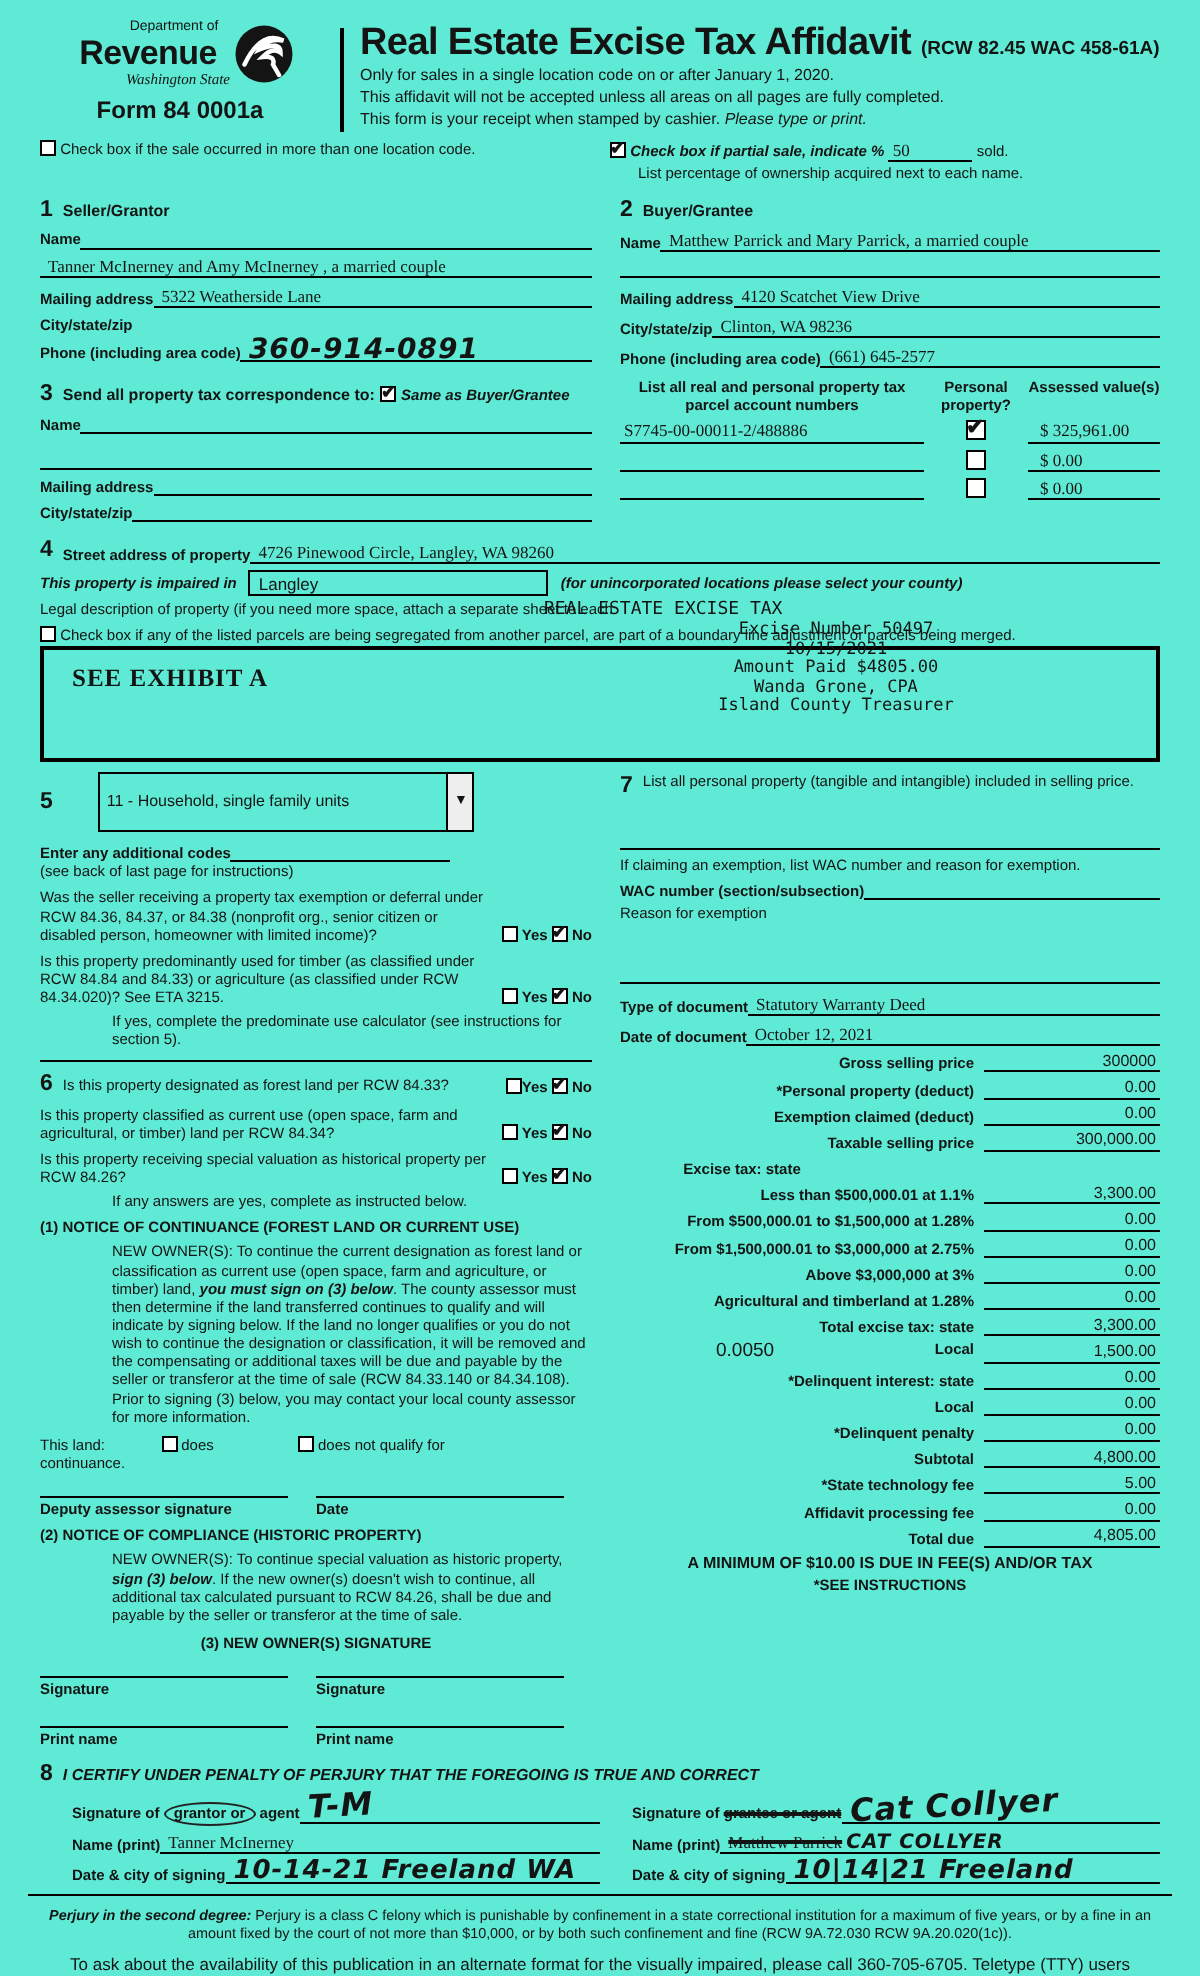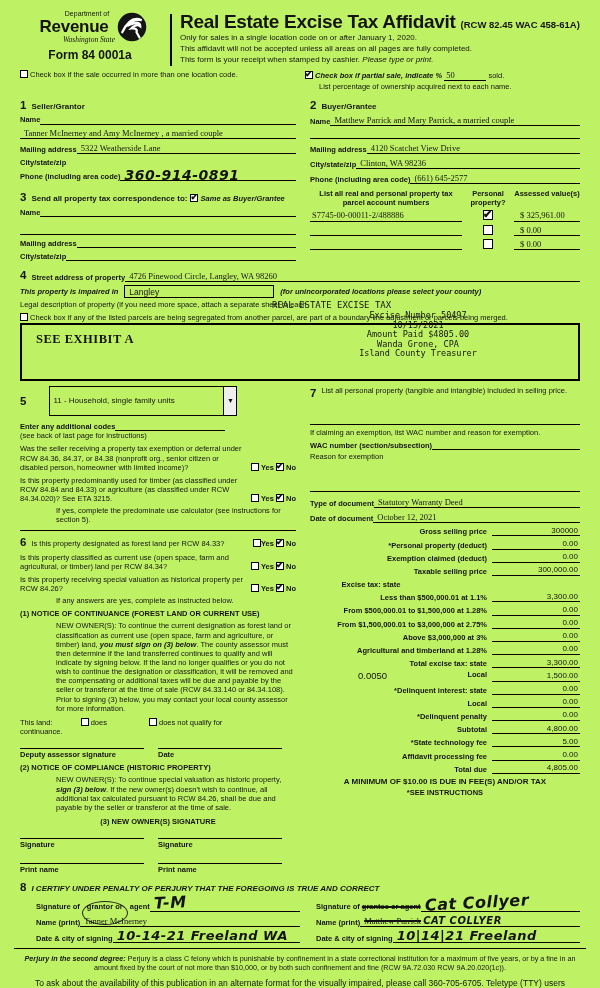--- a/index.html
+++ b/index.html
@@ -1,18 +1,18 @@
 <!DOCTYPE html>
 <html><head>
 <meta charset="utf-8">
 <style>
   * { margin:0; padding:0; box-sizing:border-box; }
   html,body { background:#e8e8e8; }
   .page {
-    width:600px; height:988px; margin:0 auto; background:#bef264;
+    width:600px; height:988px; margin:0 auto; background:#5eead4;
     font-family:"Liberation Sans", sans-serif; color:#141414;
     position:relative; overflow:hidden; font-size:7.5px; line-height:1.22;
   }
   .b { font-weight:bold;font-style:italic; }
   .i { font-style:italic; }
   .serif { font-family:"Liberation Serif", serif; font-size:8.5px; }
   .hw { font-family:"DejaVu Sans", sans-serif; font-style:italic; font-weight:bold; letter-spacing:.5px; }
 
   
   .hdr { display:flex; padding:10px 14px 0 16px; }
@@ -97,21 +97,21 @@
   .rate { float:left; margin-left:48px; font-weight:normal; font-size:9.5px; }
   .minimum { text-align:center; font-weight:bold; font-size:8px; margin-top:3px; }
   .seeinstr { text-align:center; font-weight:bold; margin-top:1px; }
 
   
   .sec8 { padding:0 20px; margin-top:6px; }
   .sec8head { display:flex; align-items:baseline; }
   .sigblocks { display:flex; }
   .sigcol { flex:1; padding-left:16px; position:relative; }
   .sigrow { display:flex; align-items:flex-end; margin-top:4px; }
-  .circle { border:1.3px solid #222; border-radius:50%; padding:0 4px 13px; }
+  .circle { border:1.3px solid #222; border-radius:50%; padding:0 4px 1px; }
   .strike { text-decoration:line-through; text-decoration-thickness:1.5px; }
   .hw-sig { font-size:16px; line-height:10px; transform:rotate(-3deg); display:inline-block; }
   .hw-date { font-size:13px; line-height:9px; }
   .hw-name { font-size:10px; line-height:9px; }
   .hw-phone { font-size:14px; line-height:10px; }
 
   .perjury { margin:6px 14px 0; text-align:center; font-size:7.2px; }
   .altformat { margin:5px 30px 0; text-align:center; font-size:8.5px; }
   .footrow { display:flex; align-items:baseline; margin:10px 20px 0; }
   .footrow .rev-id { width:170px; }

